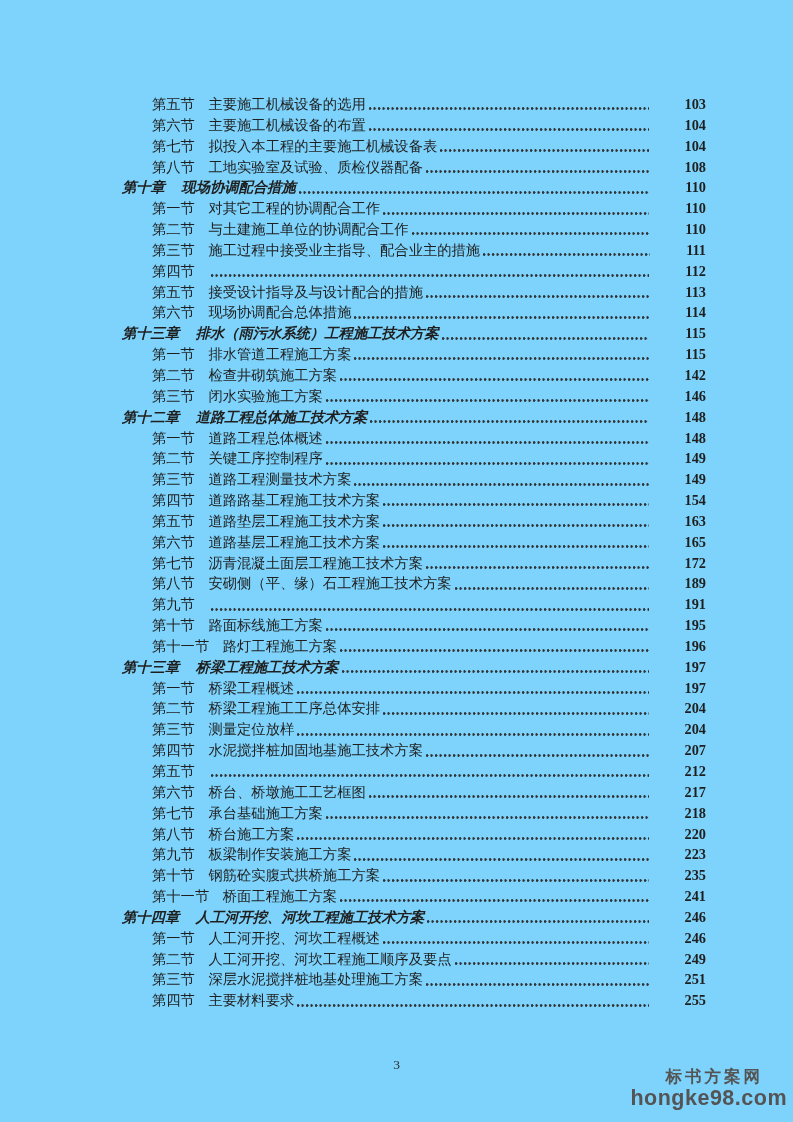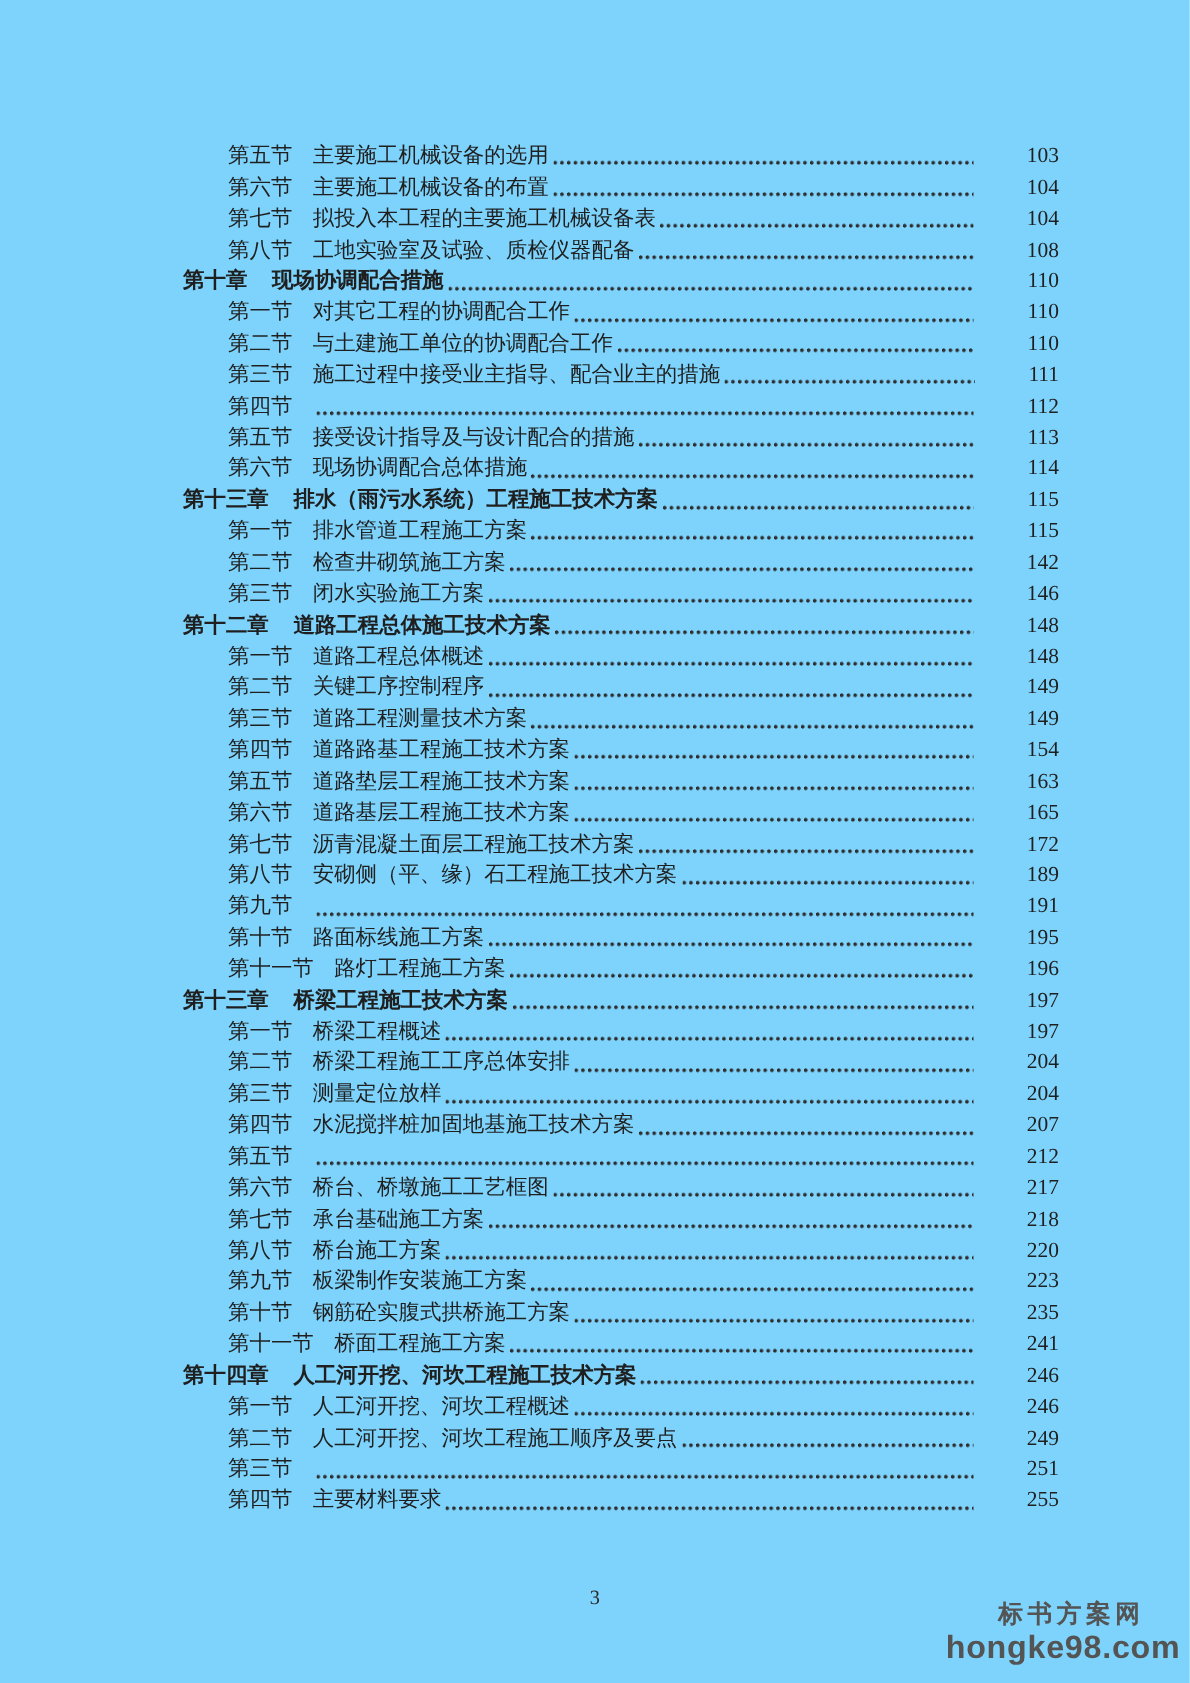--- a/index.html
+++ b/index.html
@@ -25,38 +25,39 @@
     align-items: baseline;
     height: 20.85px;
     line-height: 20.85px;
     font-size: 14.3px;
     white-space: nowrap;
   }
   .toc-row.section { padding-left: 30px; }
   .toc-row.chapter .toc-label,
   .toc-row.chapter .toc-title {
     font-weight: bold;
+    font-style: italic;
   }
   .toc-label { margin-right: 0.95em; flex: 0 0 auto; }
   .toc-row.chapter .toc-label { margin-right: 1.15em; }
   .toc-title { flex: 0 0 auto; }
   .leader {
     flex: 1 1 auto;
     align-self: flex-end;
     height: 3px;
     margin: 0 4px 4.5px 3px;
     background-image: radial-gradient(circle at 1.1px 1.5px, #2e2e2e 1.05px, rgba(0,0,0,0) 1.45px);
     background-size: 4.5px 3px;
     background-repeat: repeat-x;
     background-position: left bottom;
     min-width: 8px;
   }
   .toc-page {
     flex: 0 0 auto;
-    font-weight: normal;
+    font-weight: bold;
     font-style: normal;
     text-align: left;
     margin-left: 32px;
   }
   .footer-page-number {
     position: absolute;
     top: 1057px; left: 0;
     width: 793px;
     text-align: center;
     font-size: 13.5px;
@@ -332,20 +333,21 @@
       <span class="toc-page">246</span>
     </div>
       <div class="toc-row section">
       <span class="toc-label">第二节</span>
       <span class="toc-title">人工河开挖、河坎工程施工顺序及要点</span>
       <span class="leader"></span>
       <span class="toc-page">249</span>
     </div>
       <div class="toc-row section">
       <span class="toc-label">第三节</span>
+      <span class="toc-title">深层水泥搅拌桩地基处理施工方案</span>
       <span class="leader"></span>
       <span class="toc-page">251</span>
     </div>
       <div class="toc-row section">
       <span class="toc-label">第四节</span>
       <span class="toc-title">主要材料要求</span>
       <span class="leader"></span>
       <span class="toc-page">255</span>
     </div>
     </div>

